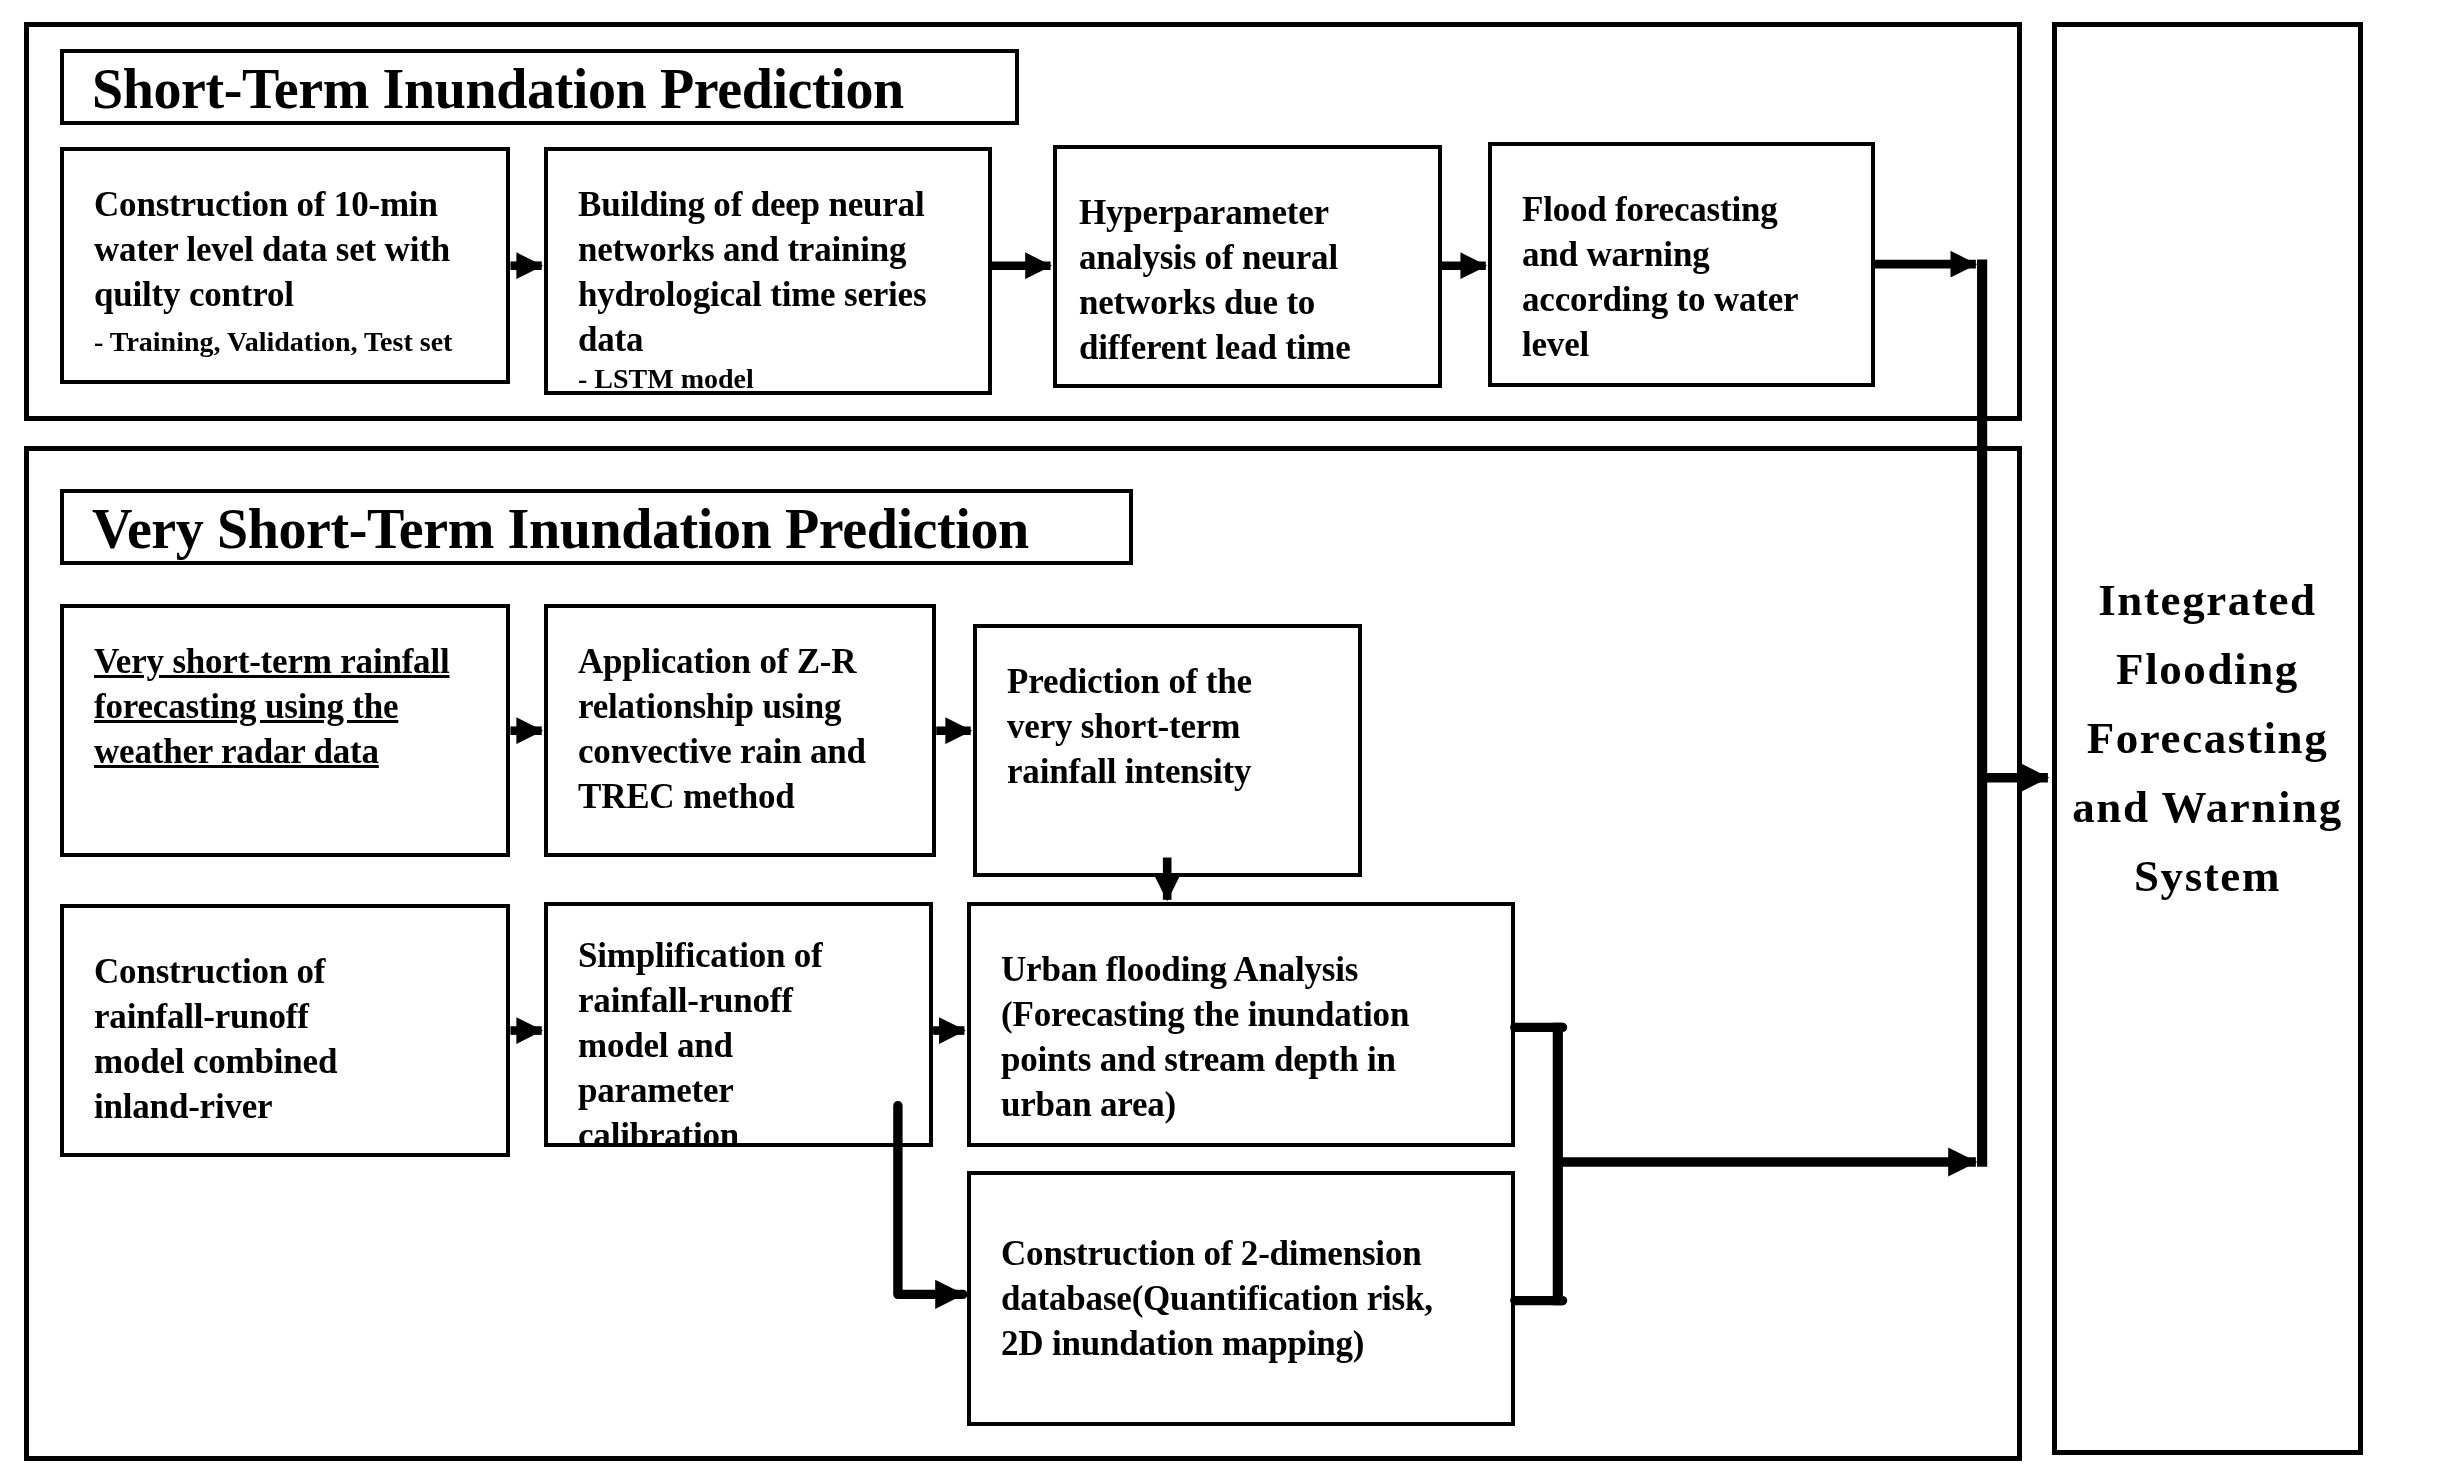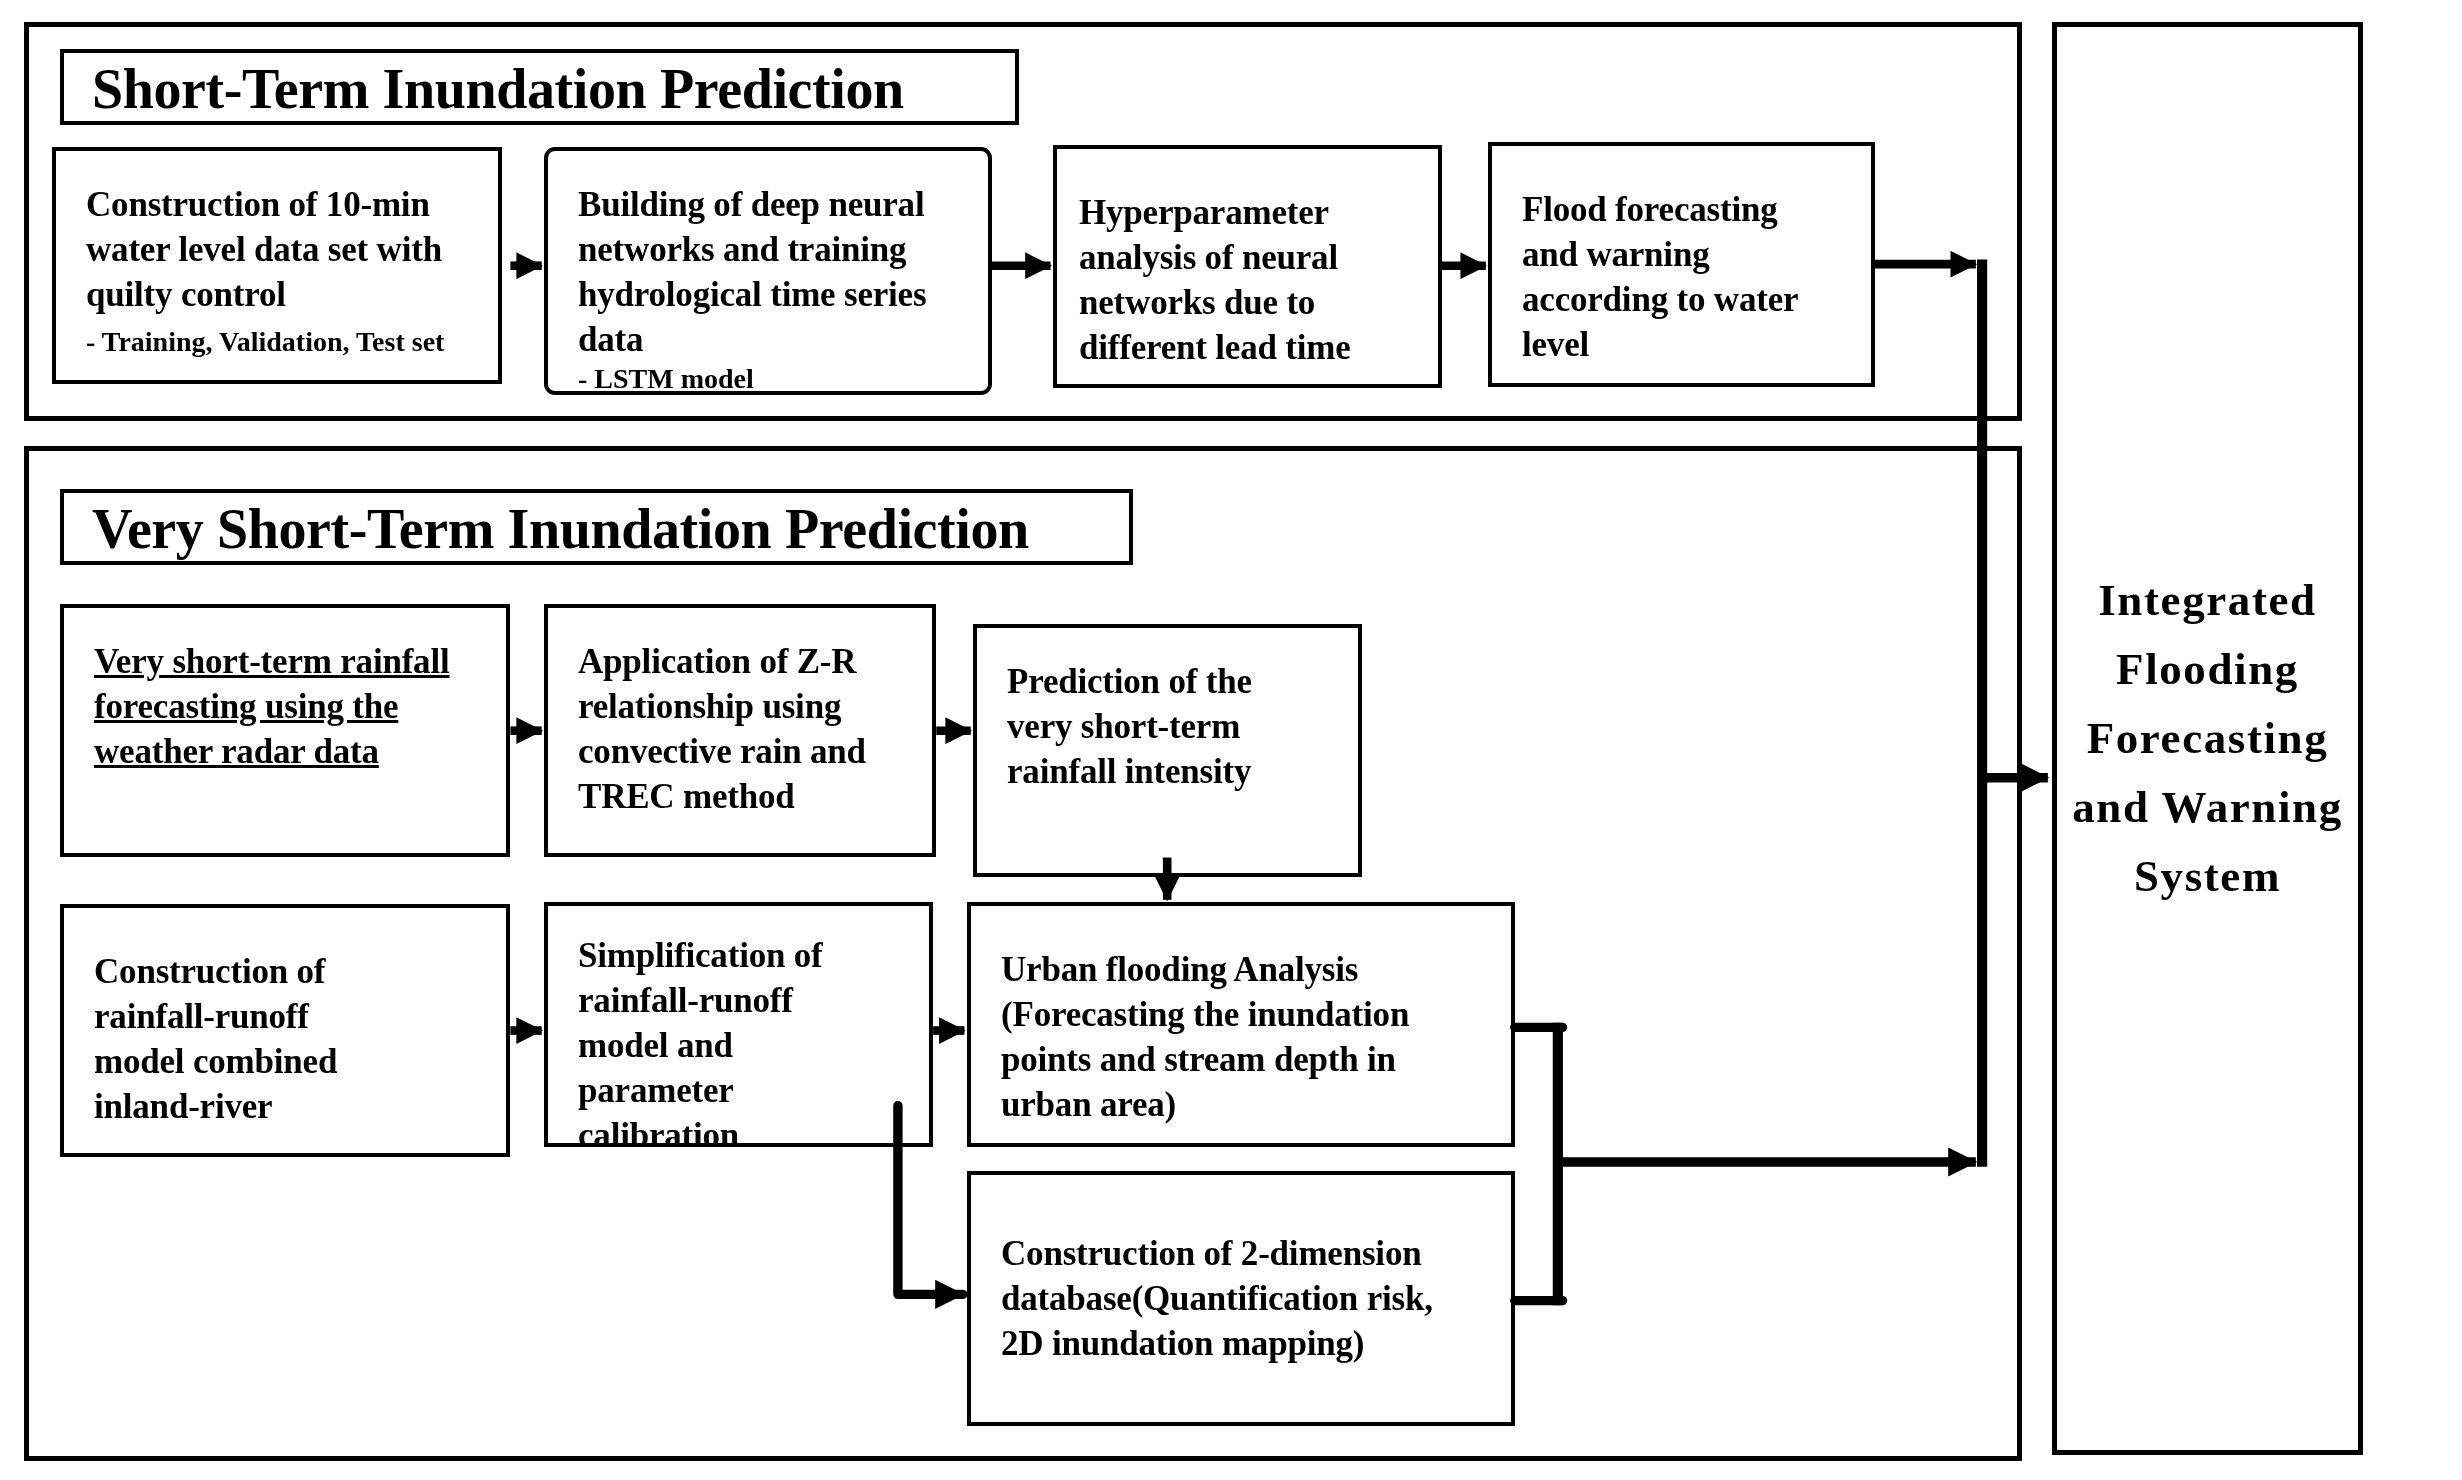--- a/index.html
+++ b/index.html
@@ -78,28 +78,28 @@
 <body>
 
 <div class="canvas">
 
   <div class="outer-section" style="left:23.5px;top:22px;width:1998px;height:399px;"></div>
 
   <div class="title-box" style="left:60px;top:49px;width:959px;height:76px;">
     <span>Short-Term Inundation Prediction</span>
   </div>
 
-  <div class="node pb-note" style="left:52px;top:147px;width:450px;height:237px;">
+  <div class="node pb-note" style="left:60px;top:147px;width:450px;height:237px;">
     <div class="main">Construction of 10-min
 water level data set with
 quilty control</div>
     <div class="note">- Training, Validation, Test set</div>
   </div>
 
-  <div class="node pb-tight" style="left:544px;top:147px;width:448px;height:248px;border-radius:11px;">
+  <div class="node pb-tight" style="left:544px;top:147px;width:448px;height:248px;">
     <div class="main">Building of deep neural
 networks and training
 hydrological time series
 data</div>
     <div class="note">- LSTM model</div>
   </div>
 
   <div class="node" style="left:1053px;top:145px;width:389px;height:243px;padding-top:41px;padding-left:22px;">
     <div class="main">Hyperparameter
 analysis of neural

